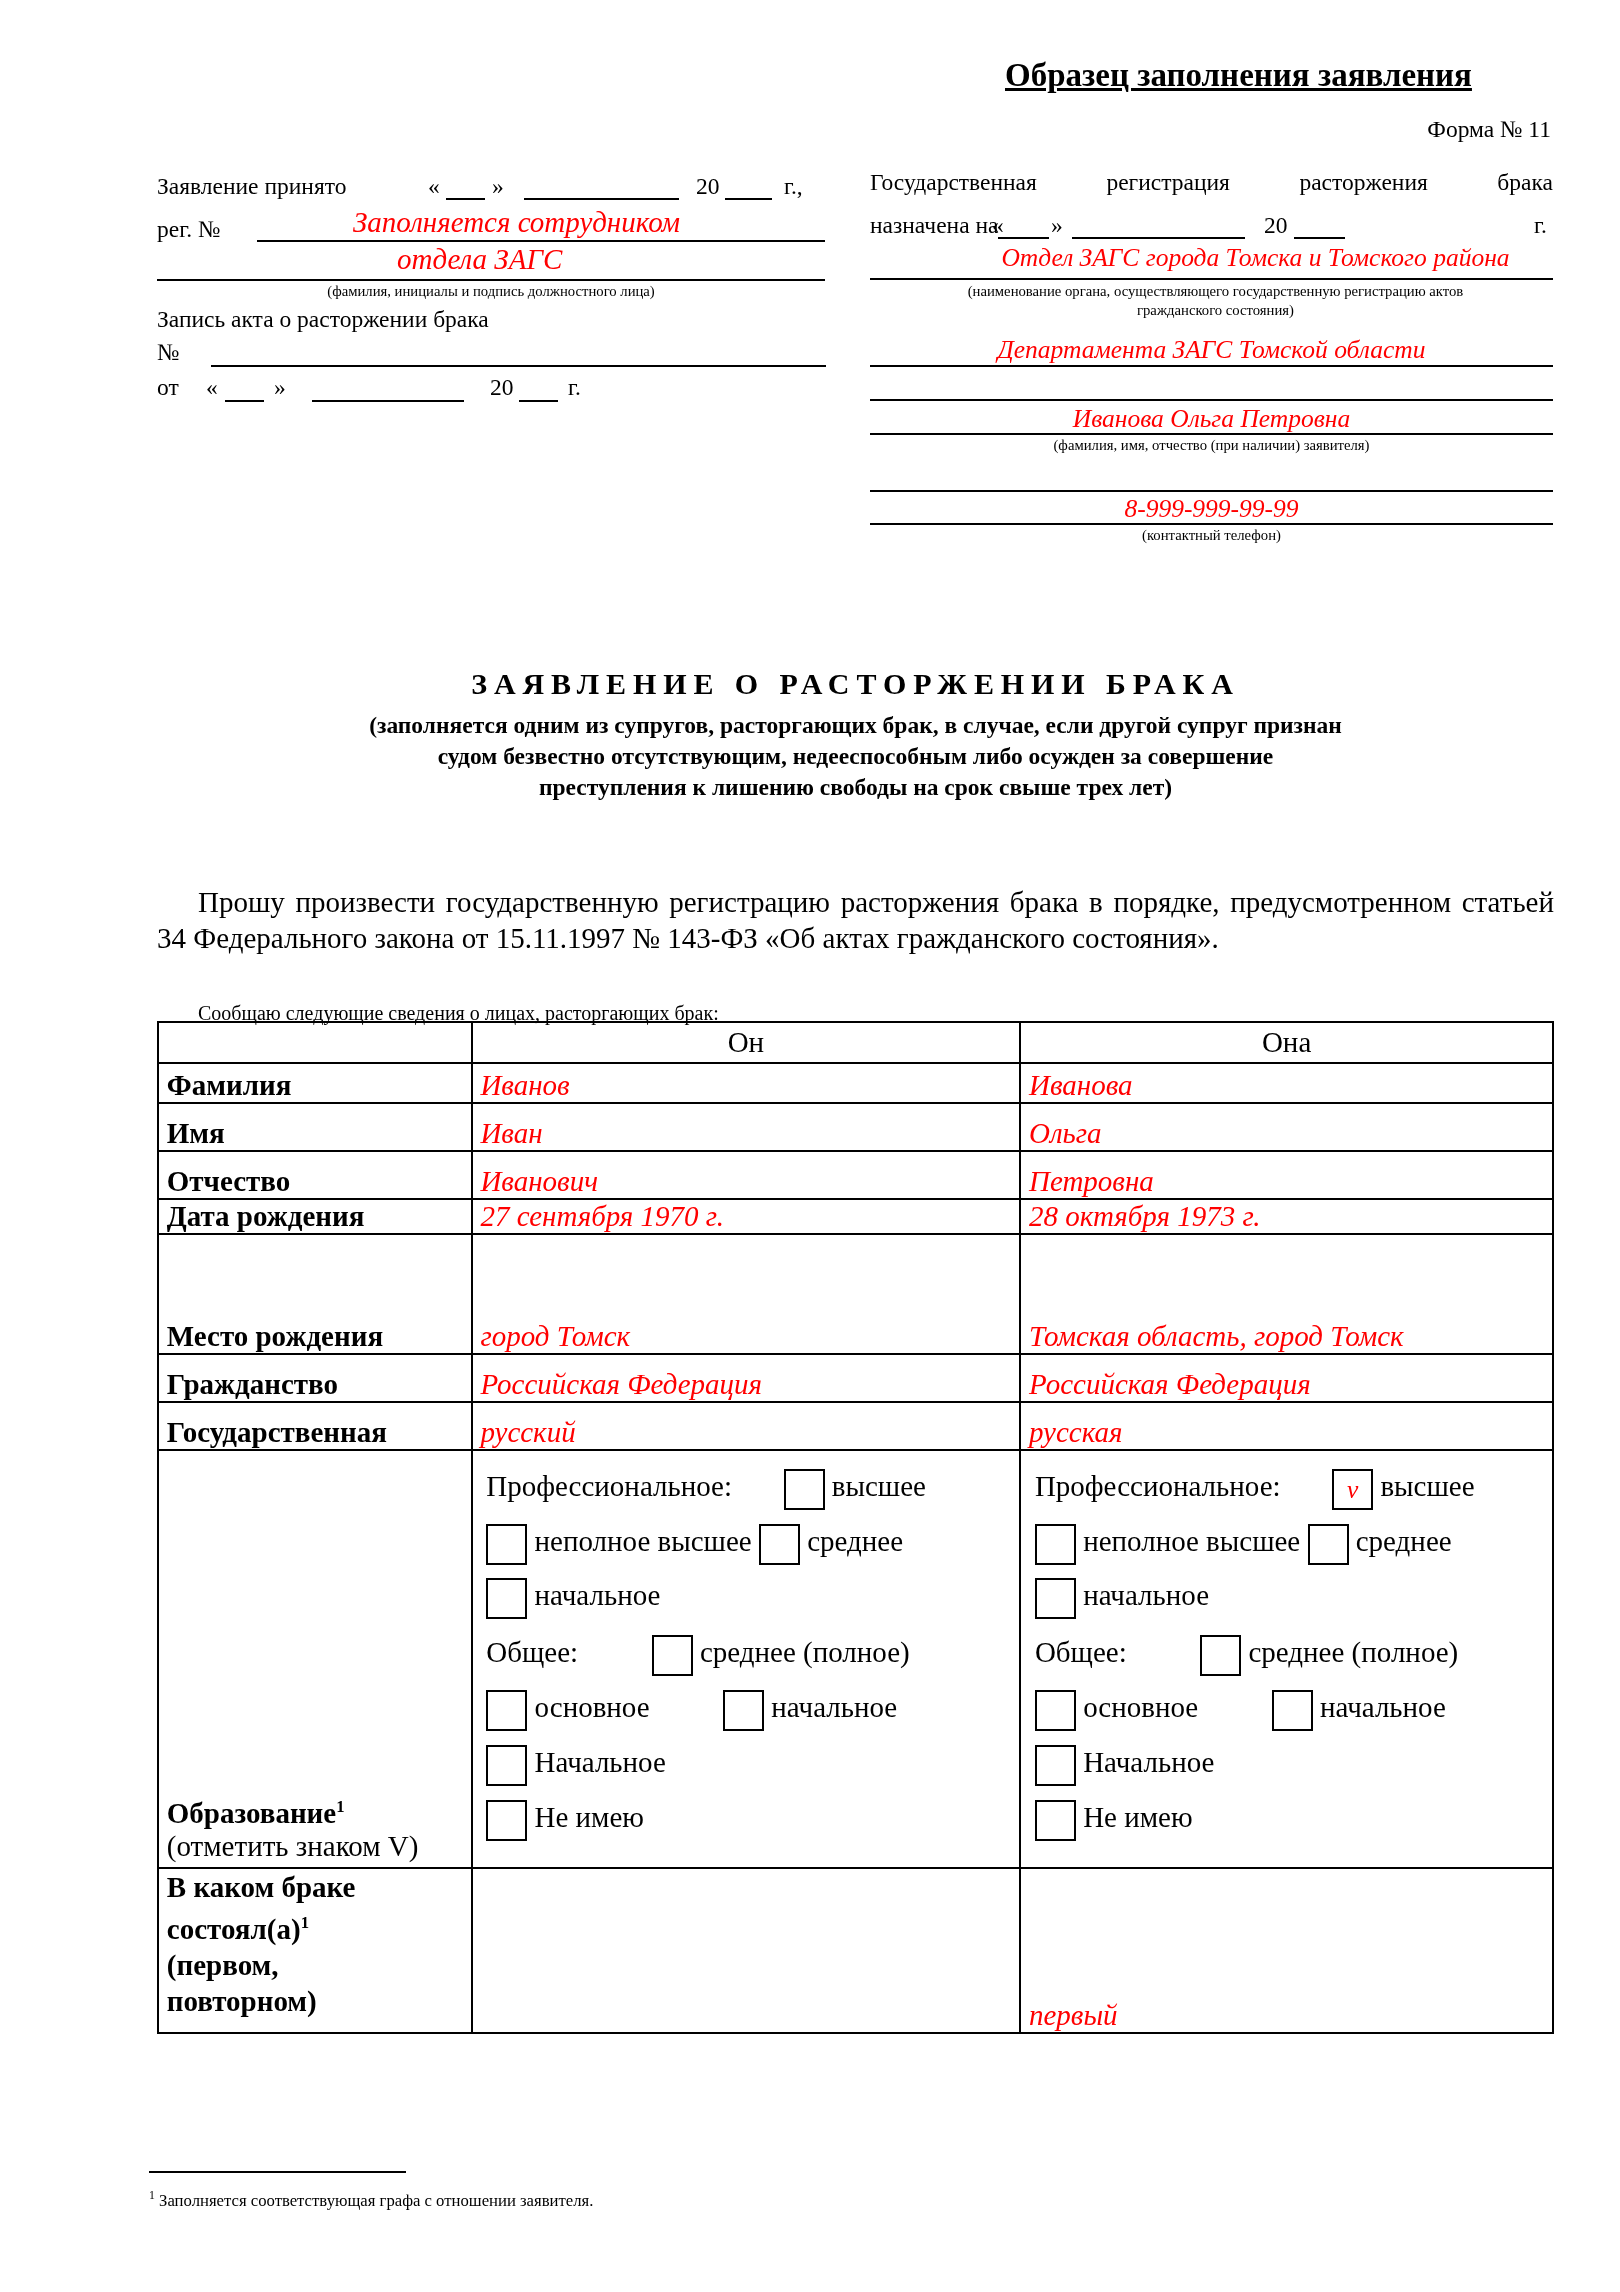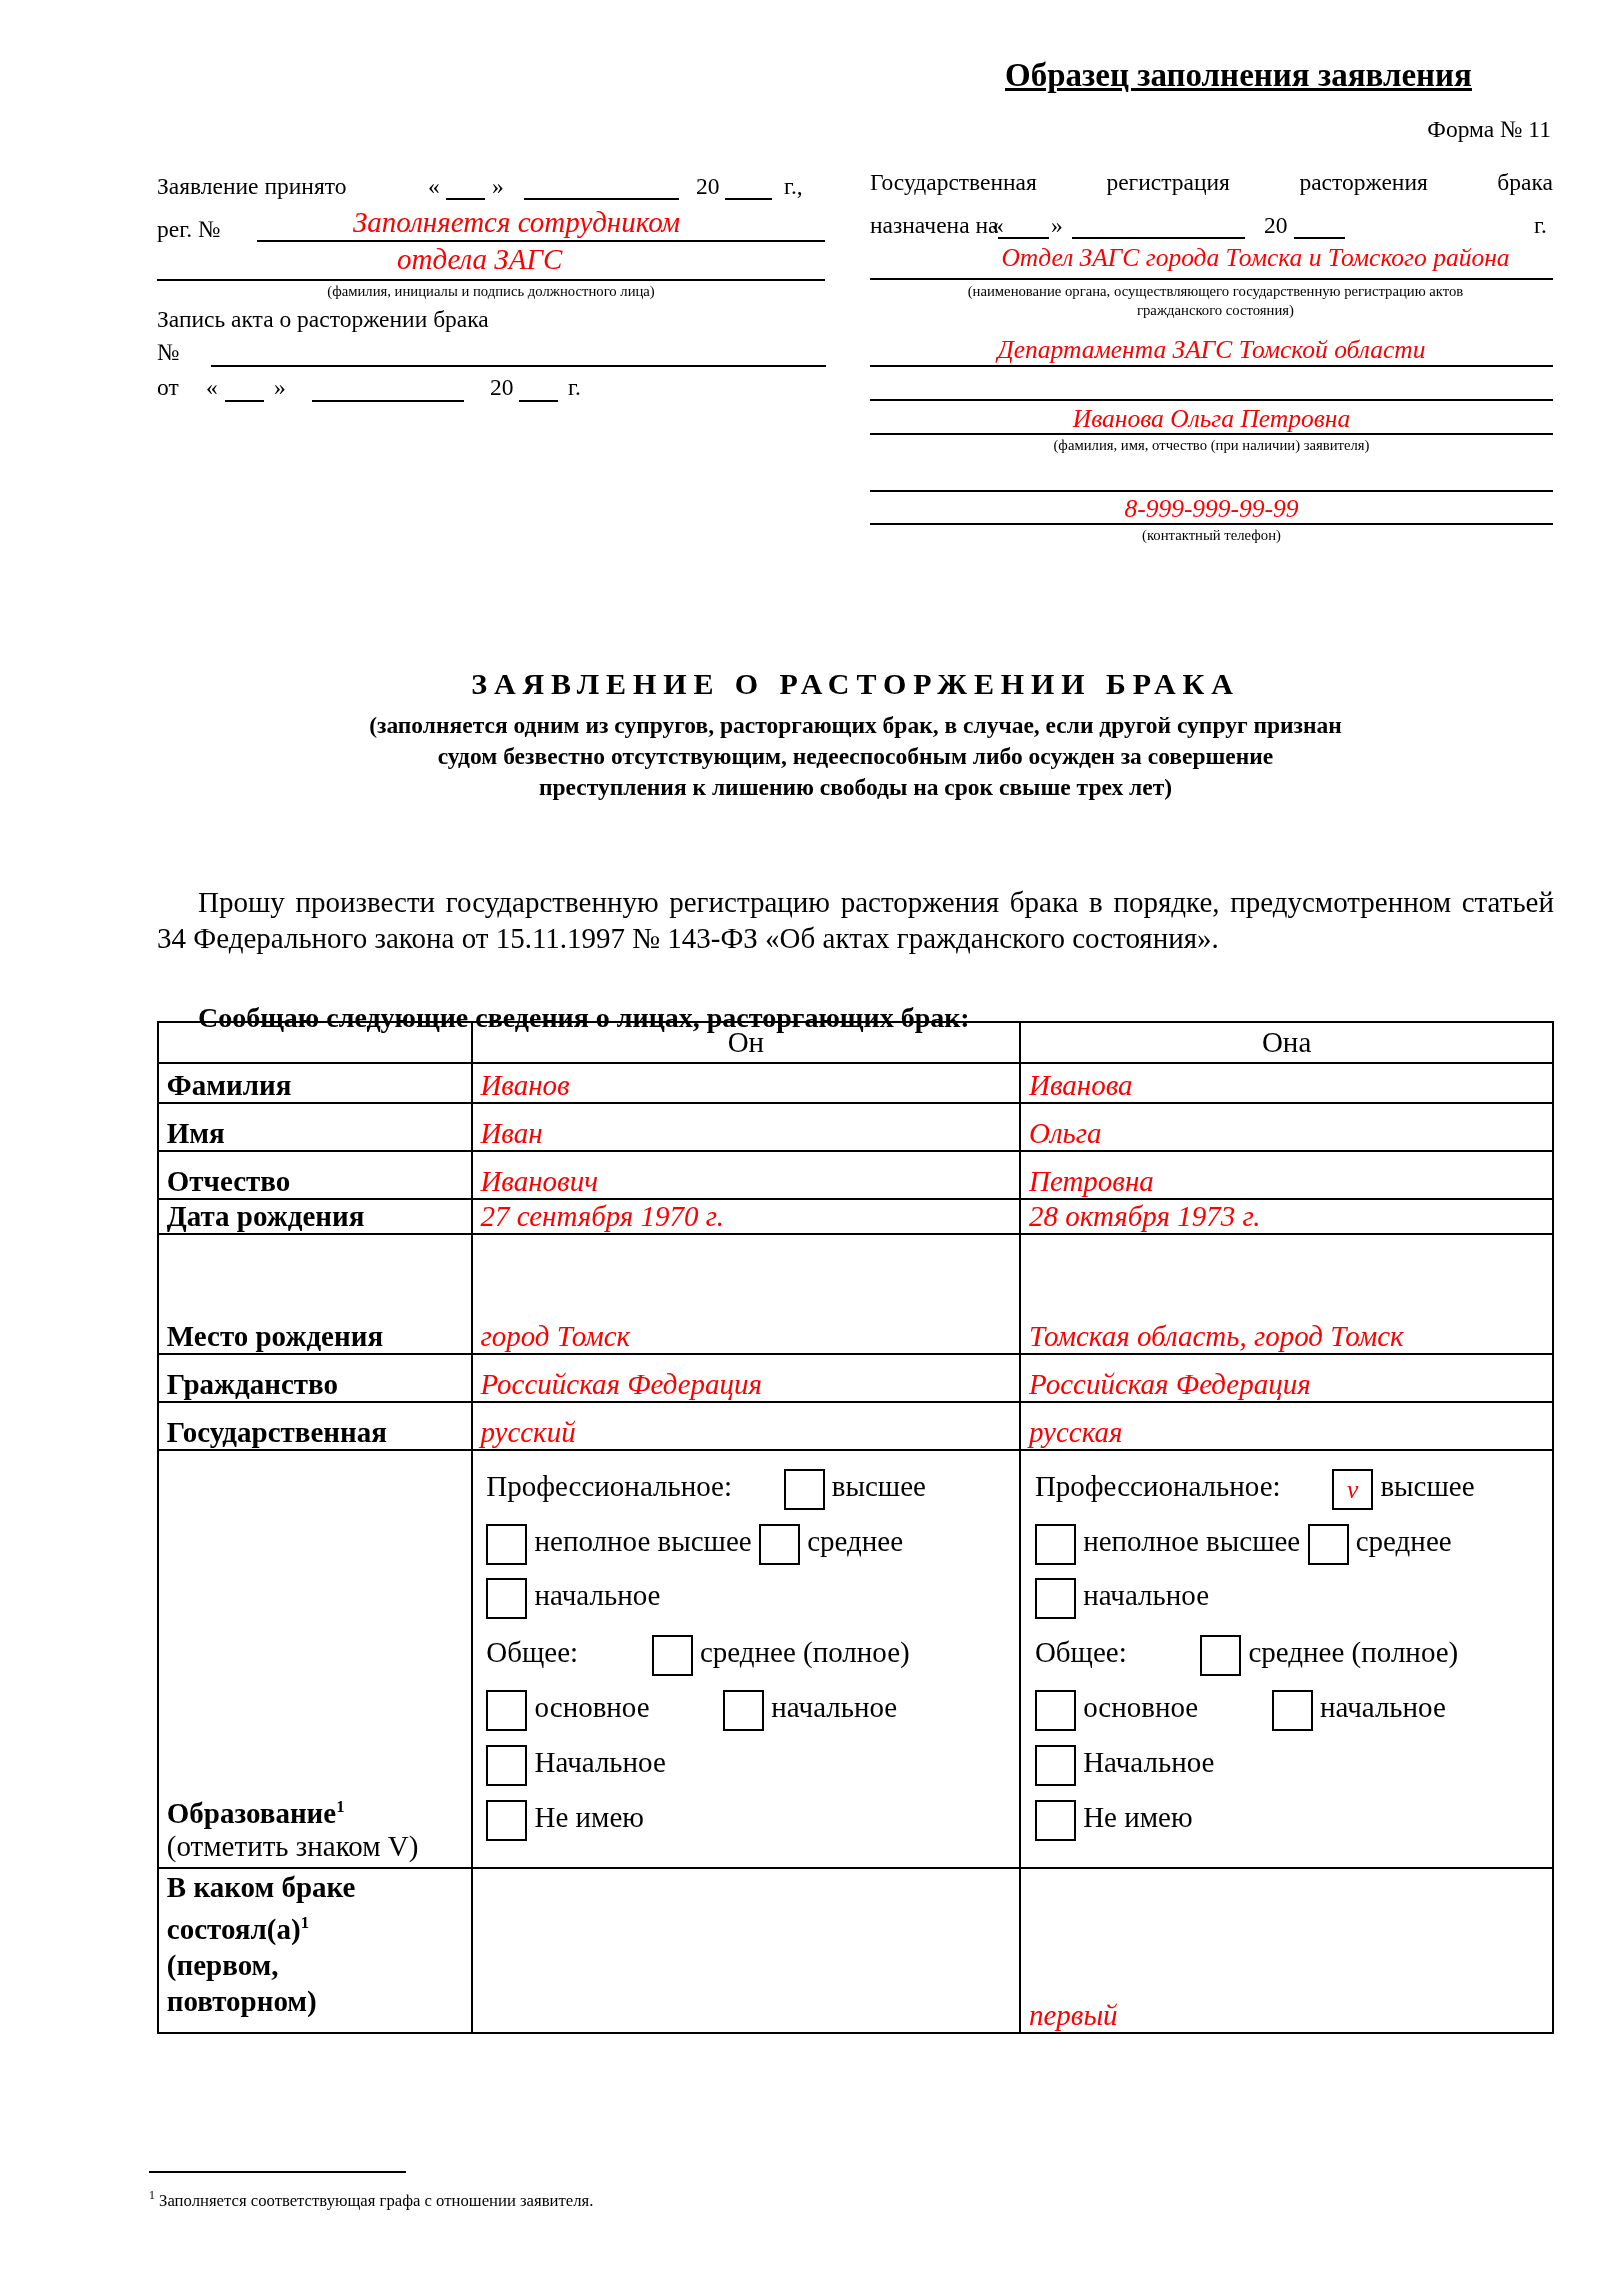--- a/index.html
+++ b/index.html
@@ -96,21 +96,21 @@
 </div>
 
 <div class="abs" style="left:157px; top:667px; width:1397px; text-align:center; font-size:30px; font-weight:bold; letter-spacing:6.9px;">ЗАЯВЛЕНИЕ О РАСТОРЖЕНИИ БРАКА</div>
 <div class="abs" style="left:157px; top:710px; width:1397px; text-align:center; font-size:23.5px; font-weight:bold; line-height:31px;">
   <div>(заполняется одним из супругов, расторгающих брак, в случае, если другой супруг признан</div>
   <div>судом безвестно отсутствующим, недееспособным либо осужден за совершение</div>
   <div>преступления к лишению свободы на срок свыше трех лет)</div>
 </div>
 
 <div class="abs" style="left:157px; top:884px; width:1397px; font-size:29px; line-height:36px; text-align:justify; text-indent:41px;">Прошу произвести государственную регистрацию расторжения брака в порядке, предусмотренном статьей 34 Федерального закона от 15.11.1997 № 143-ФЗ «Об актах гражданского состояния».</div>
-<div class="abs" style="left:198px; top:1002px; font-size:28px; font-weight:bold;">Сообщаю следующие сведения о лицах, расторгающих брак:</div>
+<div class="abs" style="left:198px; top:1002px; font-size:20px; font-weight:normal;">Сообщаю следующие сведения о лицах, расторгающих брак:</div>
 
 <table class="grid">
   <tbody>
       <tr style="height:41px;">
     <td class="lbl hdr"></td>
     <td class="c1 hdr">Он</td>
     <td class="hdr">Она</td>
   </tr>
   <tr style="height:40px;">
     <td class="lbl">Фамилия</td>

